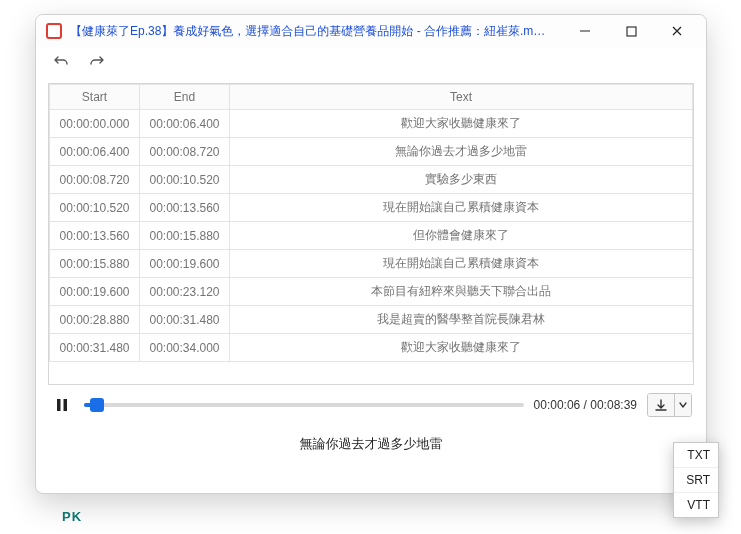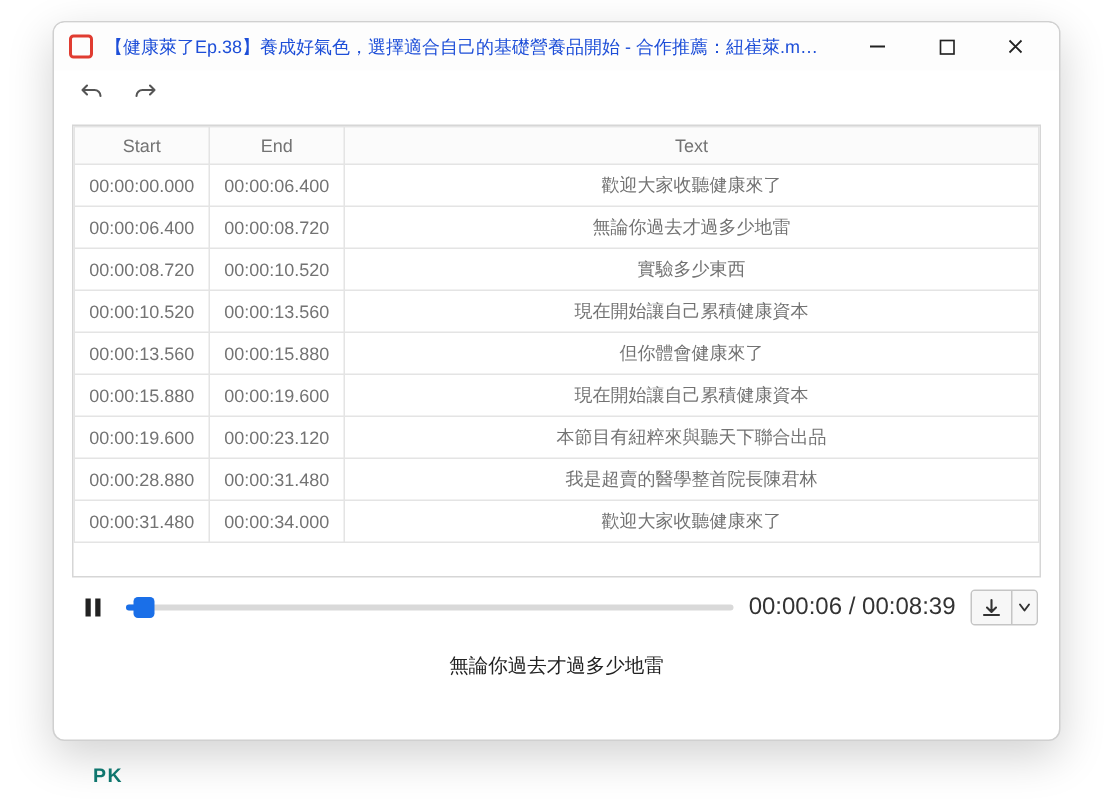--- a/index.html
+++ b/index.html
@@ -162,21 +162,21 @@
   .track .thumb {
     position: absolute;
     left: calc(2.5% - 5px);
     top: -5px;
     width: 14px;
     height: 14px;
     background: #1a6fe8;
     border-radius: 3px;
   }
   .time-label {
-    font-size: 16px;
+    font-size: 12px;
     color: #333;
     white-space: nowrap;
   }
   .save-group {
     display: flex;
     border: 1px solid #c5c5c5;
     border-radius: 3px;
     overflow: hidden;
   }
   .save-btn, .save-drop {
@@ -364,16 +364,21 @@
             </svg>
           </div>
         </div>
       </div>
 
       <div class="current-line">無論你過去才過多少地雷</div>
     </div>
 
   </div>
 
+  <div class="export-popup">
+    <div class="opt">TXT</div>
+    <div class="opt">SRT</div>
+    <div class="opt">VTT</div>
+  </div>
 
   <div class="watermark">PK</div>
 
 </div>
 
 </body></html>

